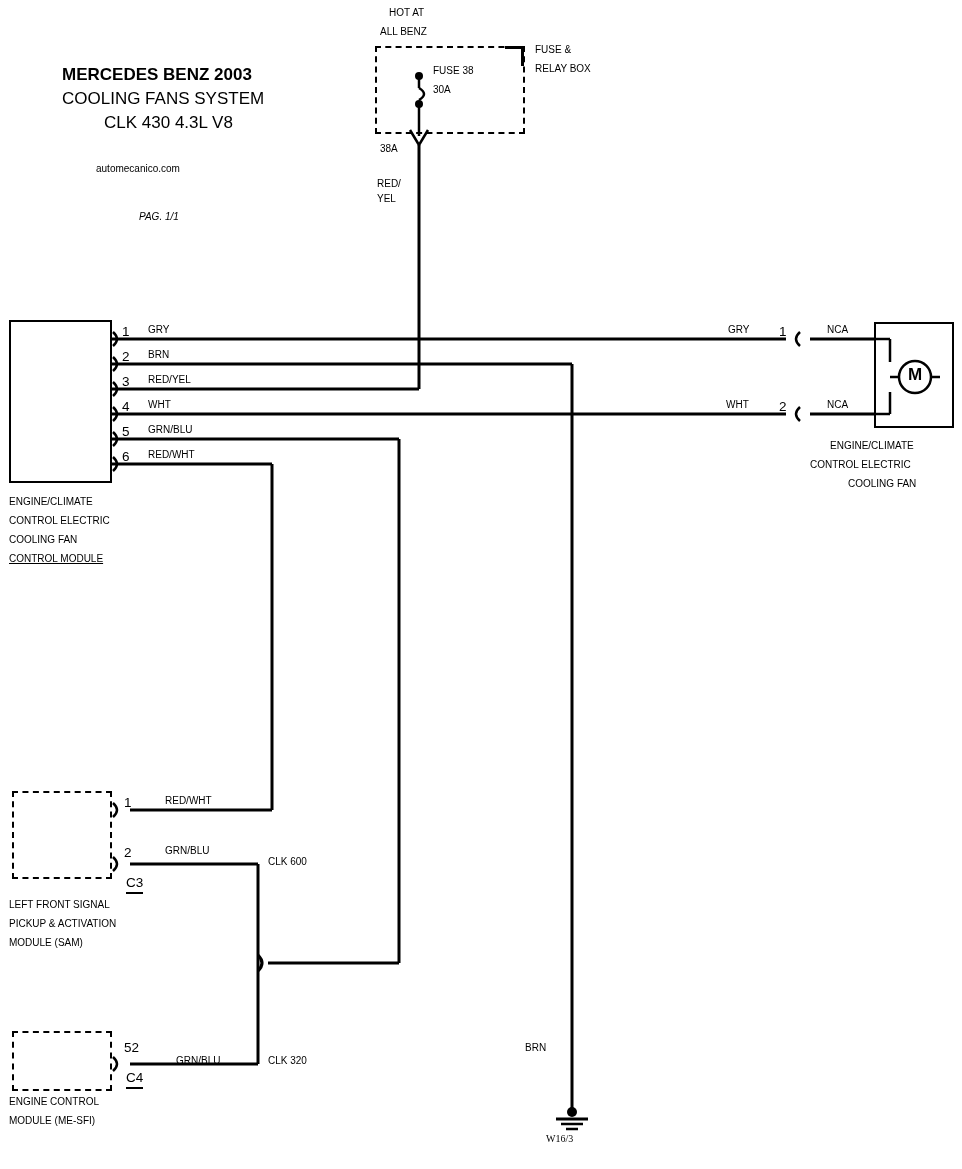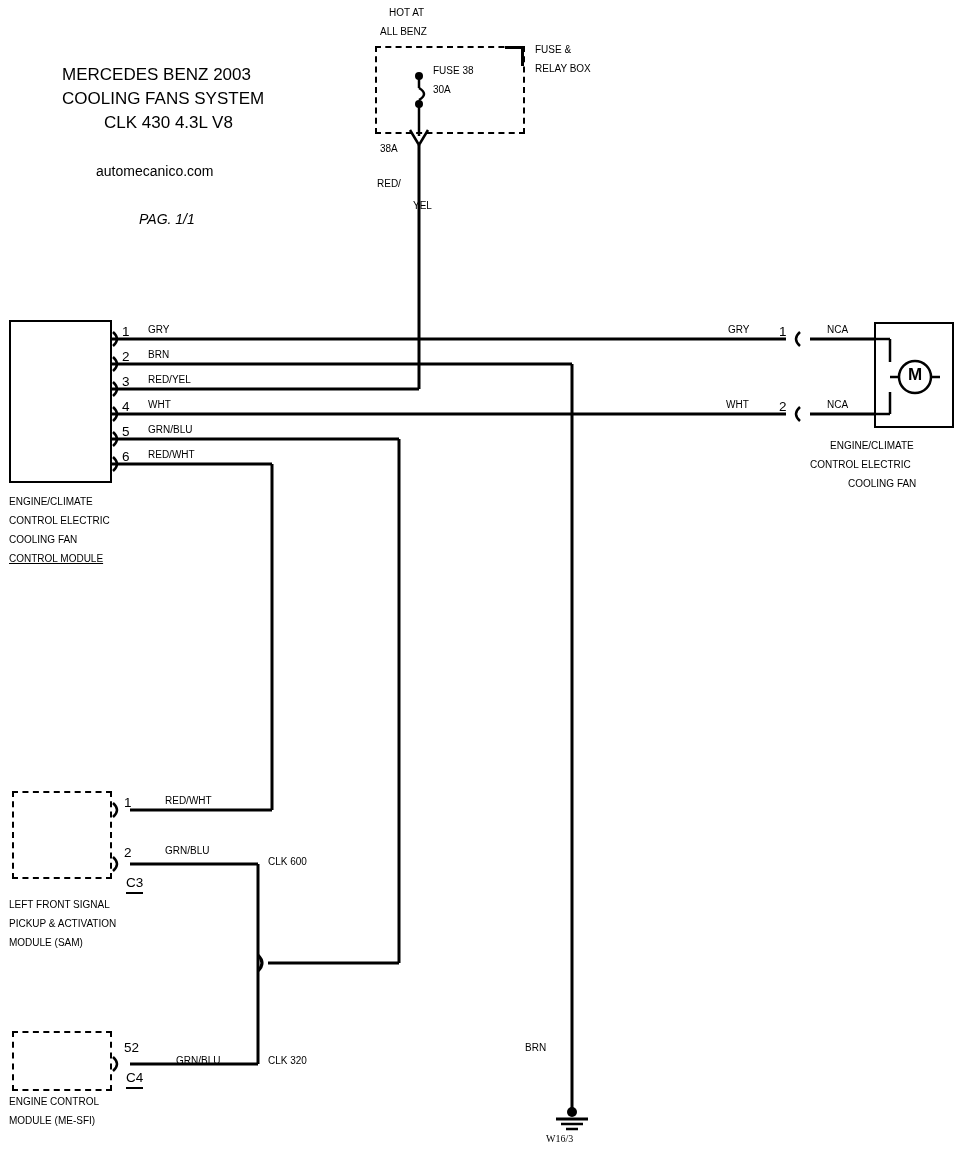--- a/index.html
+++ b/index.html
@@ -21,21 +21,21 @@
     white-space: pre;
     line-height: 1.18;
     font-size: 10px;
     color: #000;
   }
   .title {
     font-size: 17px;
     line-height: 1.25;
   }
   .sub {
-    font-size: 14px;
+    font-size: 10px;
   }
   .small {
     font-size: 13.5px;
   }
   .line {
     position: absolute;
     background: #000;
   }
   .h2 { height: 2.5px; }
   .v2 { width: 2.5px; }
@@ -69,21 +69,21 @@
   .underline-lbl {
     border-bottom: 2px solid #000;
     padding-bottom: 1px;
   }
 </style>
 </head>
 <body>
 
 <div id="root">
 
-  <div class="txt title" style="left:62px; top:64px;">MERCEDES BENZ 2003</div>
+  <div class="txt title" style="left:62px; top:64px;font-weight:bold;">MERCEDES BENZ 2003</div>
   <div class="txt title" style="left:62px; top:88px;">COOLING FANS SYSTEM</div>
   <div class="txt title" style="left:104px; top:112px;">CLK 430 4.3L V8</div>
   <div class="txt sub" style="left:96px; top:163px;">automecanico.com</div>
   <div class="txt sub" style="left:139px; top:211px;font-style:italic;">PAG. 1/1</div>
 
   <div class="txt" style="left:389px; top:7px;">HOT AT</div>
   <div class="txt" style="left:380px; top:26px;">ALL BENZ</div>
 
   <div class="box-dashed" style="left:375px; top:46px; width:150px; height:88px;"></div>
 
@@ -91,21 +91,21 @@
   <div class="line h2" style="left:505px; top:46px; width:18px;"></div>
 
   <div class="txt" style="left:535px; top:44px;">FUSE &amp;</div>
   <div class="txt" style="left:535px; top:63px;">RELAY BOX</div>
 
   <div class="txt" style="left:433px; top:65px;">FUSE 38</div>
   <div class="txt" style="left:433px; top:84px;">30A</div>
 
   <div class="txt" style="left:380px; top:143px;">38A</div>
   <div class="txt" style="left:377px; top:178px;">RED/</div>
-  <div class="txt" style="left:377px; top:200px;margin-left:36px;">YEL</div>
+  <div class="txt" style="left:377px; top:193px;">YEL</div>
 
   <div class="dot" style="left:415px; top:72px;"></div>
   <div class="dot" style="left:415px; top:100px;"></div>
 
   <div class="box-solid" style="left:9px; top:320px; width:103px; height:163px;"></div>
 
   <div class="txt" style="left:9px; top:496px;">ENGINE/CLIMATE</div>
   <div class="txt" style="left:9px; top:515px;">CONTROL ELECTRIC</div>
   <div class="txt" style="left:9px; top:534px;">COOLING FAN</div>
   <div class="txt" style="left:9px; top:553px;text-decoration:underline;">CONTROL MODULE</div>

